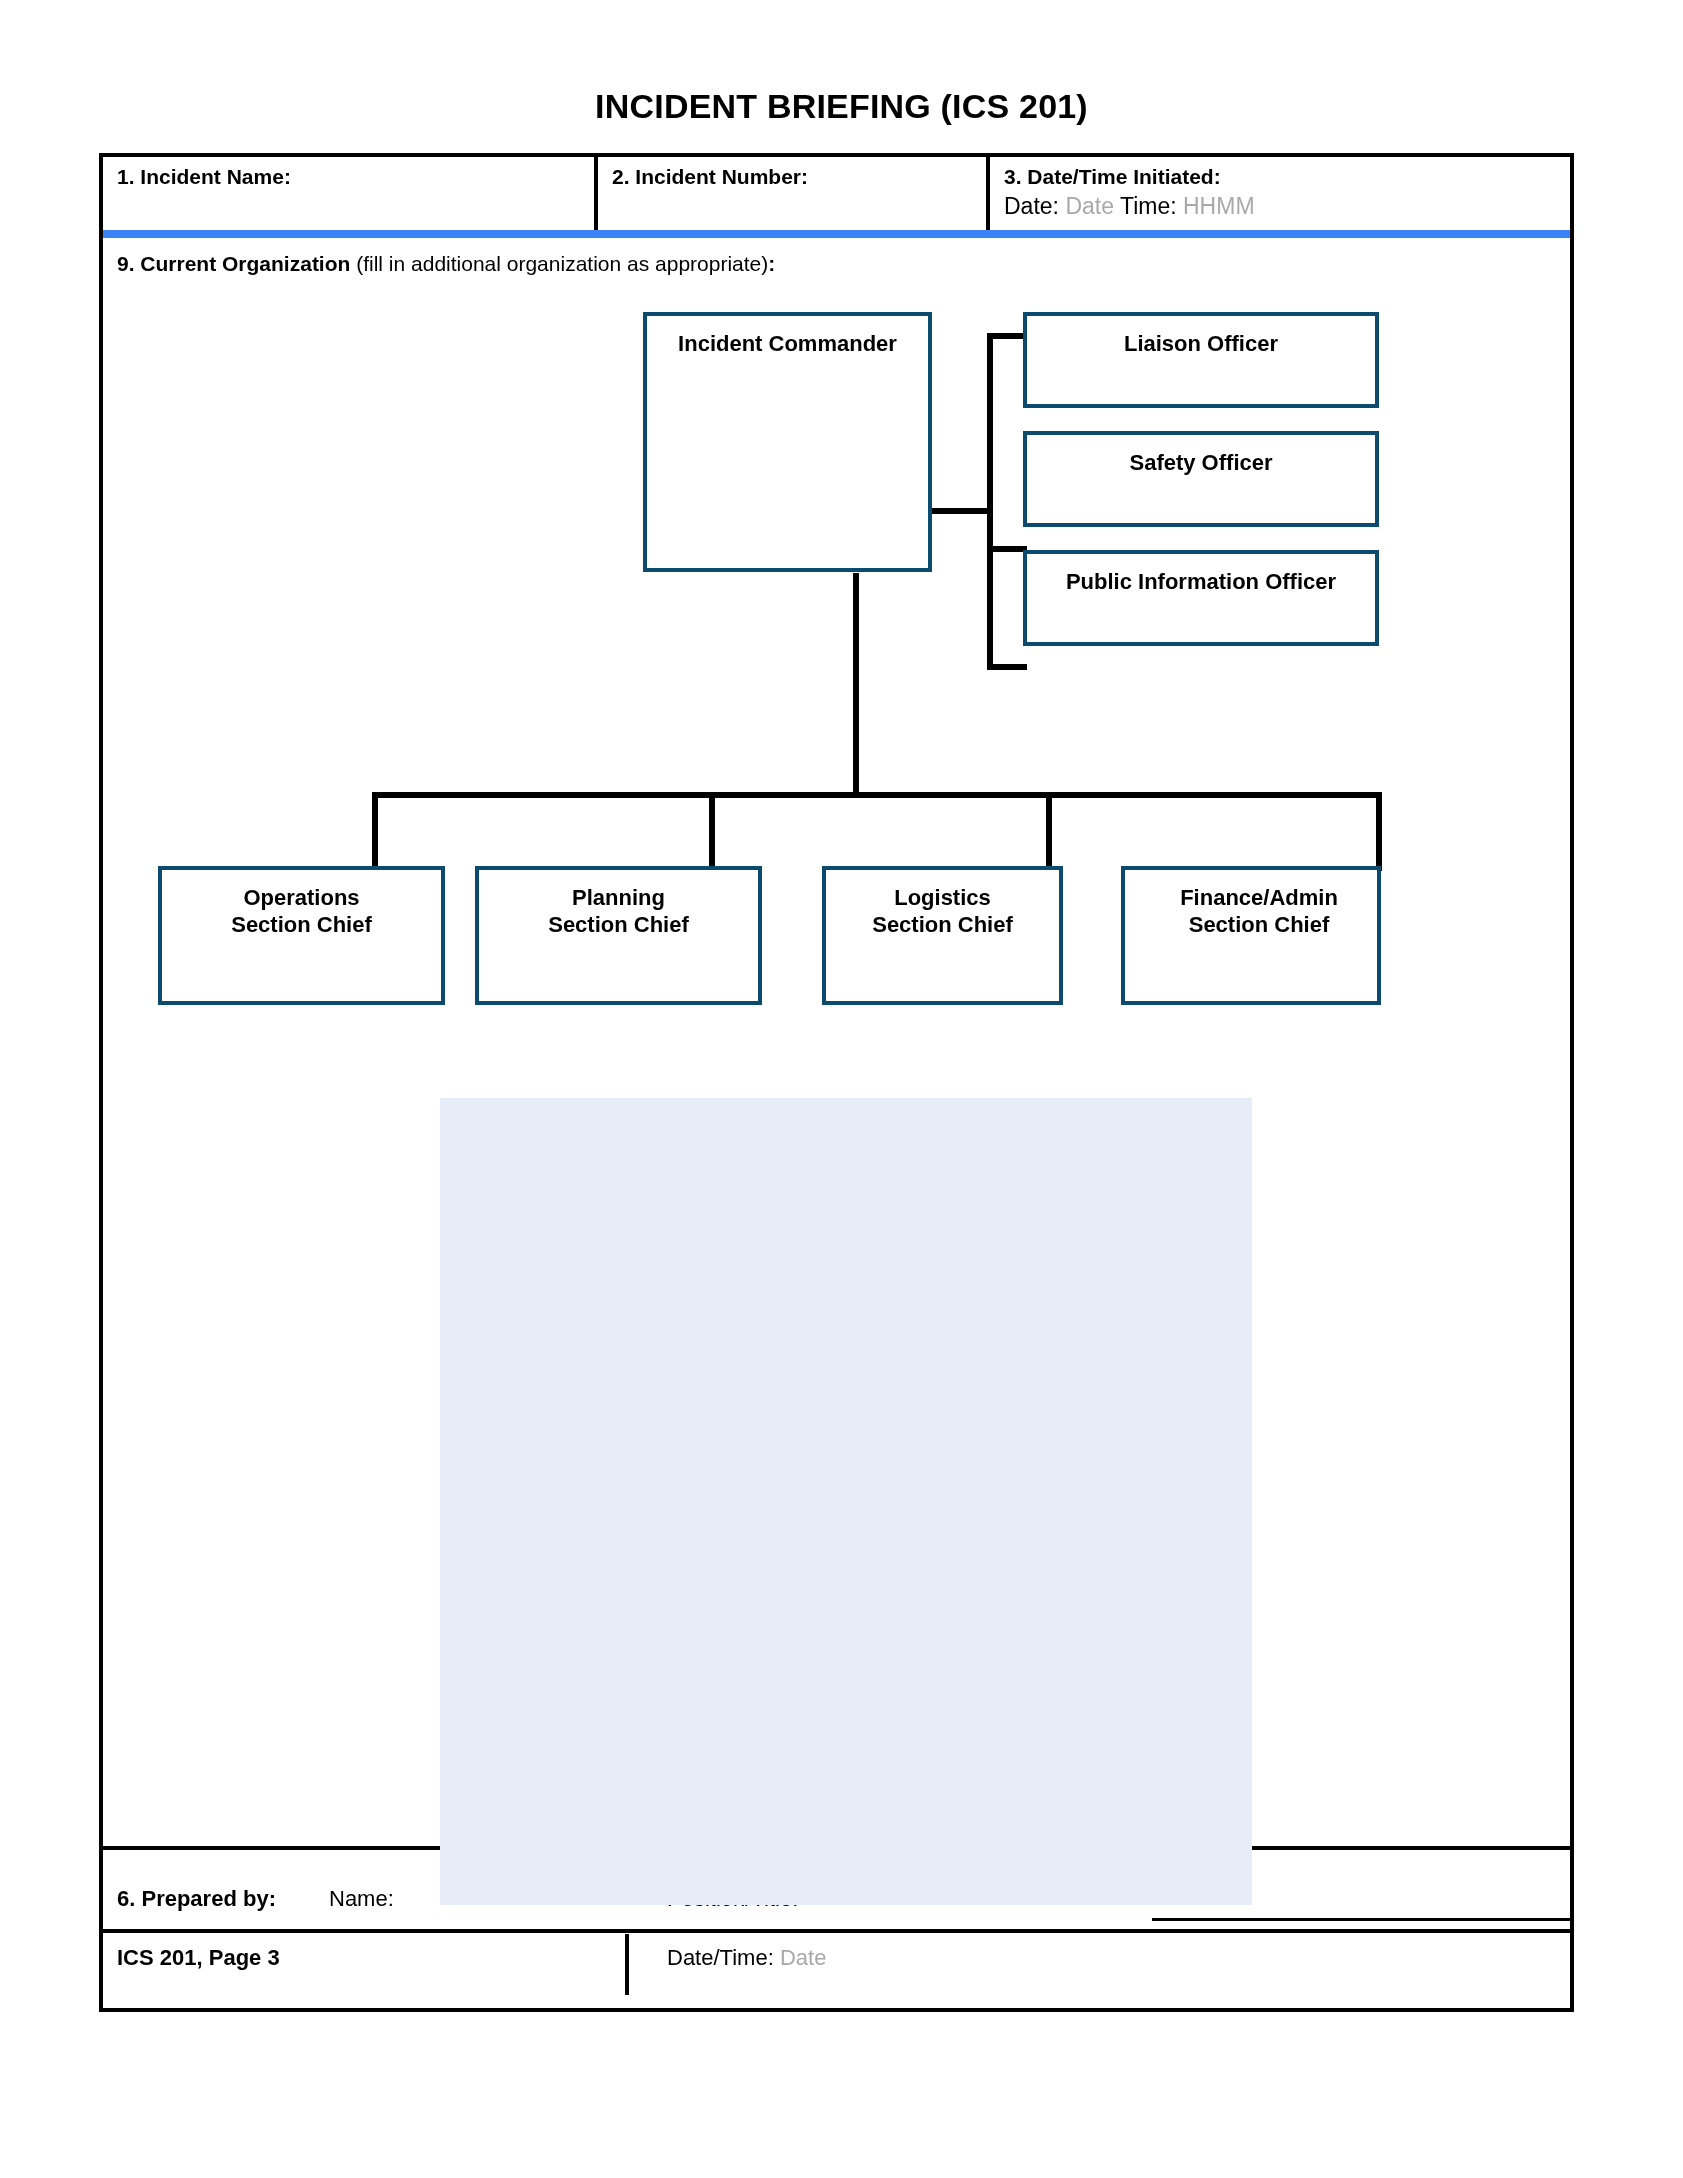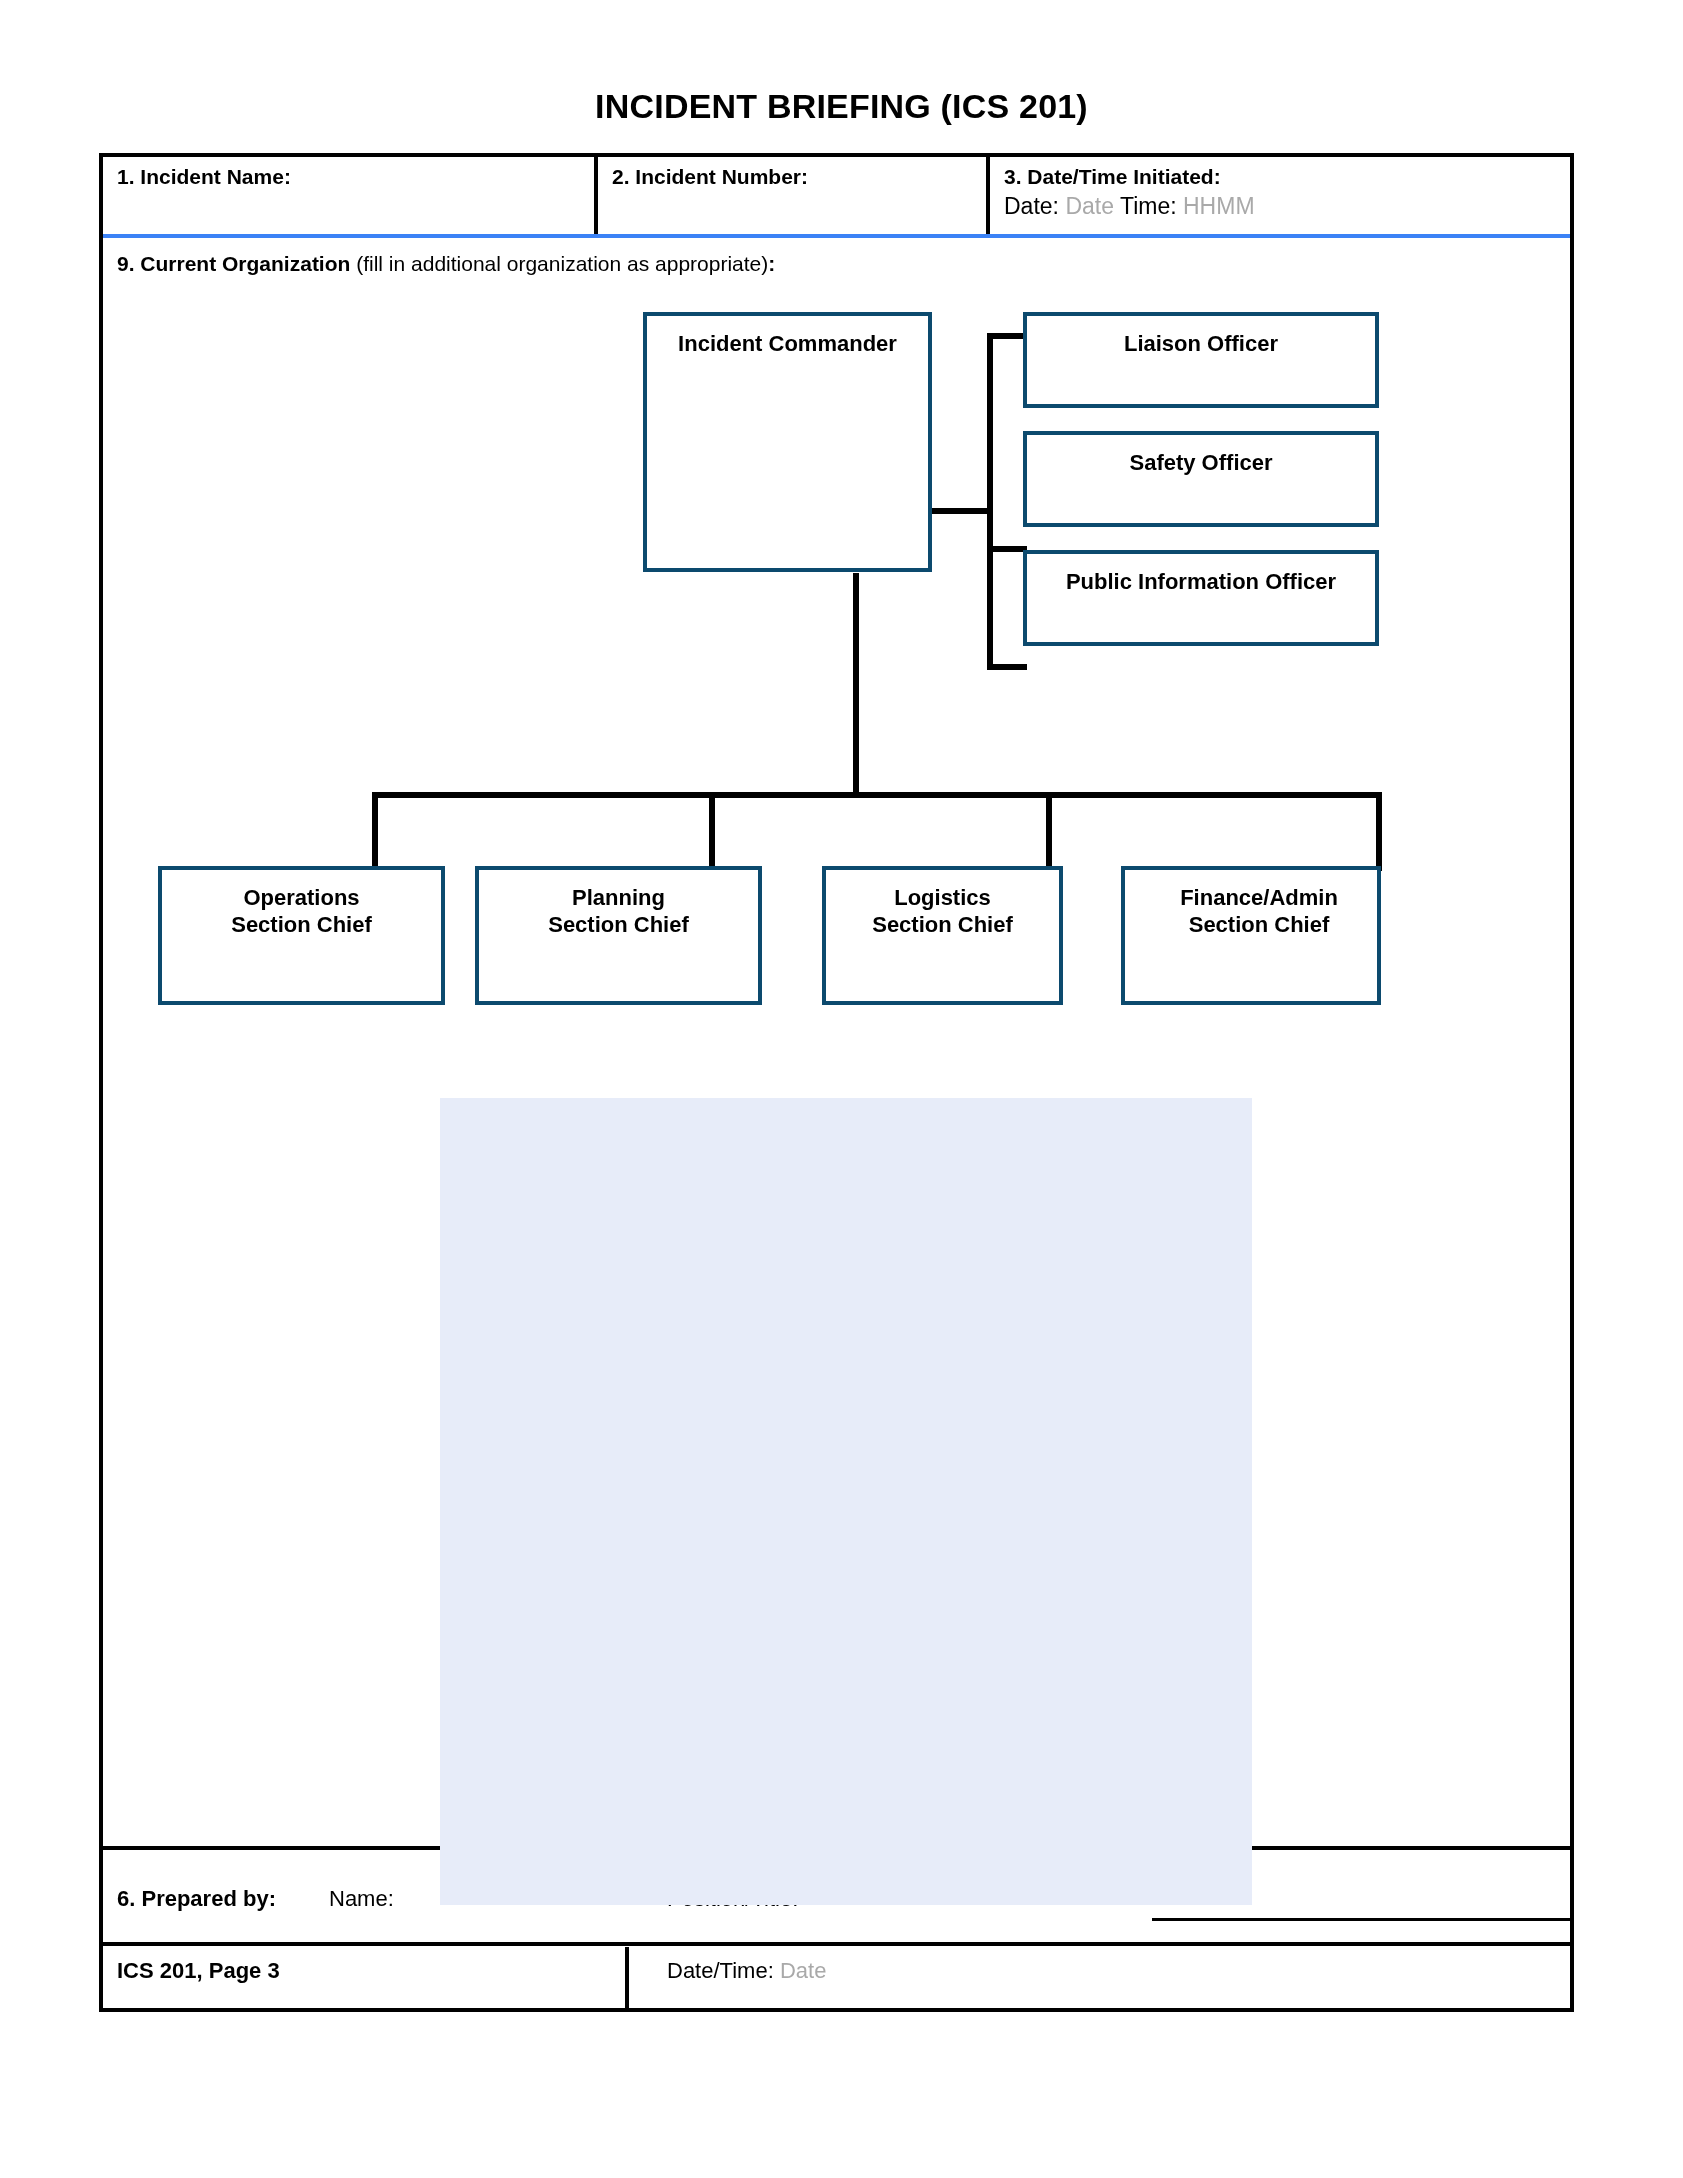--- a/index.html
+++ b/index.html
@@ -43,21 +43,21 @@
     box-sizing: border-box;
   }
 
   
   .header-row {
     position: absolute;
     left: 0;
     top: 0;
     width: 100%;
     height: 81px;
-    border-bottom: 4px solid #3b82f6;
+    border-bottom: 8px solid #3b82f6;
     box-sizing: border-box;
   }
   .hdr-cell {
     position: absolute;
     top: 0;
     height: 100%;
     box-sizing: border-box;
     padding: 7px 0 0 14px;
   }
   .hdr-cell-1 { left: 0px;   width: 491px; }
@@ -169,21 +169,21 @@
     position: absolute;
     left: 1049px;
     top: 68px;
     width: 421px;
     height: 3px;
     background: #000000;
   }
   .f-bottomrow {
     position: absolute;
     left: 0;
-    bottom: 0;
+    bottom: 13px;
     width: 100%;
     height: 66px;
     border-top: 4px solid #000000;
     box-sizing: border-box;
     margin-top: 29px;
   }
   .f-page {
     position: absolute;
     left: 14px;
     top: 12px;

